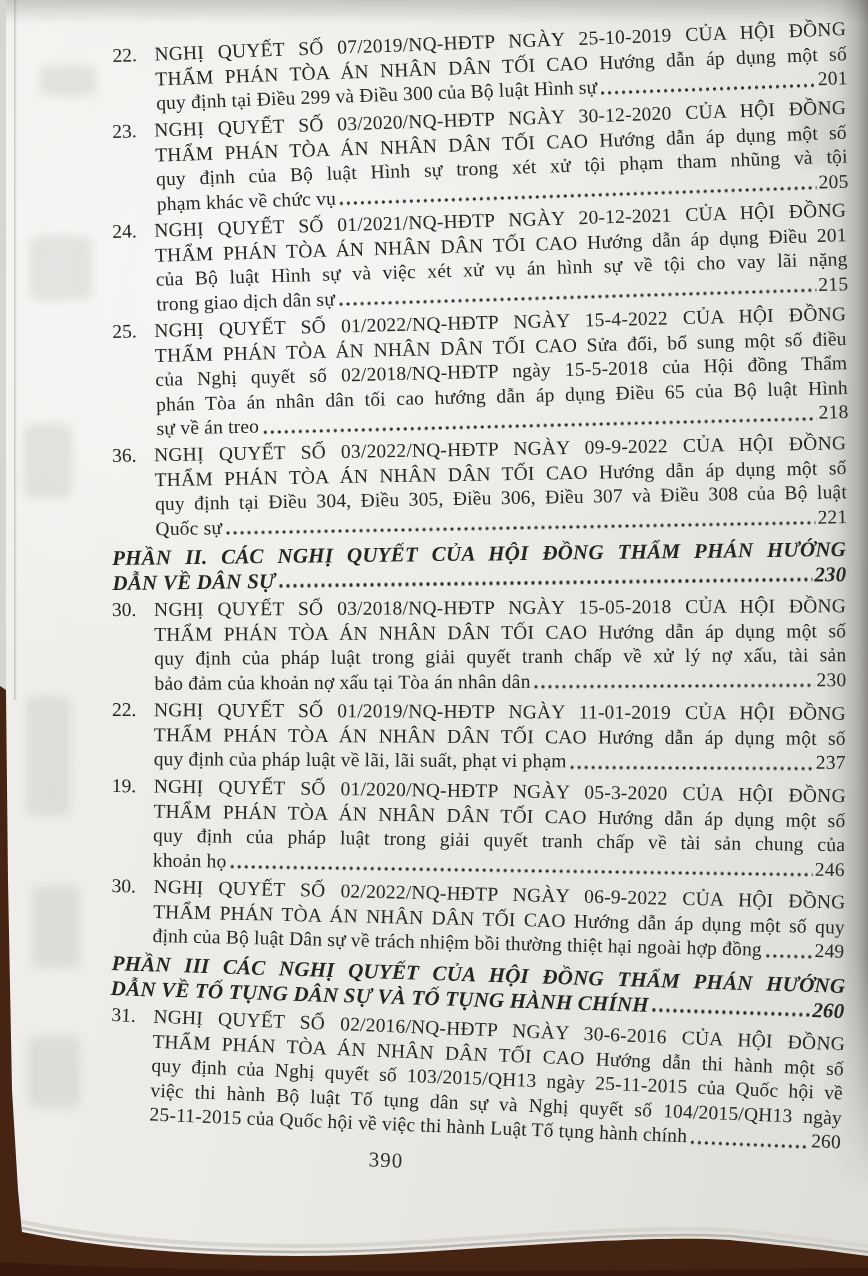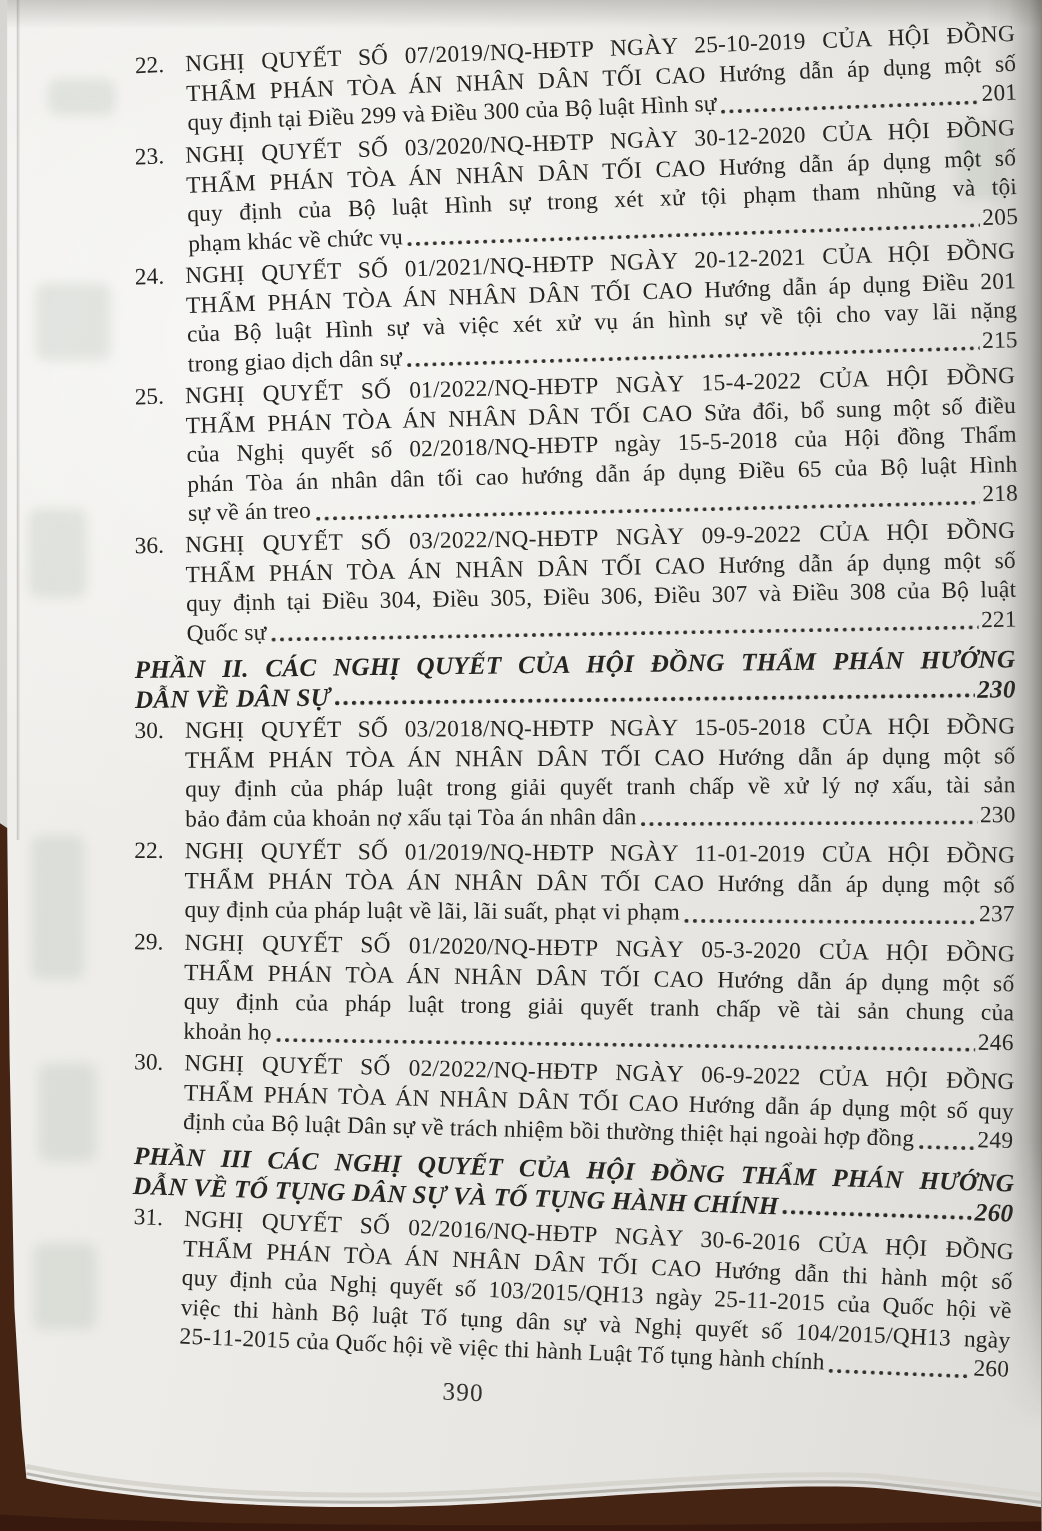--- a/index.html
+++ b/index.html
@@ -171,21 +171,21 @@
           <div class="line">NGHỊ QUYẾT SỐ 01/2019/NQ-HĐTP NGÀY 11-01-2019 CỦA HỘI ĐỒNG</div>
           <div class="line">THẨM PHÁN TÒA ÁN NHÂN DÂN TỐI CAO Hướng dẫn áp dụng một số</div>
           <div class="line last">
             <span class="txt">quy định của pháp luật về lãi, lãi suất, phạt vi phạm </span>
             <span class="leader"></span>
             <span class="pg">237</span>
           </div>
         </div>
       </div>
       <div class="block entry" style="transform: rotate(0.8deg);">
-        <span class="num">29.</span>
+        <span class="num">19.</span>
         <div class="body">
           <div class="line">NGHỊ QUYẾT SỐ 01/2020/NQ-HĐTP NGÀY 05-3-2020 CỦA HỘI ĐỒNG</div>
           <div class="line">THẨM PHÁN TÒA ÁN NHÂN DÂN TỐI CAO Hướng dẫn áp dụng một số</div>
           <div class="line">quy định của pháp luật trong giải quyết tranh chấp về tài sản chung của</div>
           <div class="line last">
             <span class="txt">khoản họ</span>
             <span class="leader"></span>
             <span class="pg">246</span>
           </div>
         </div>

